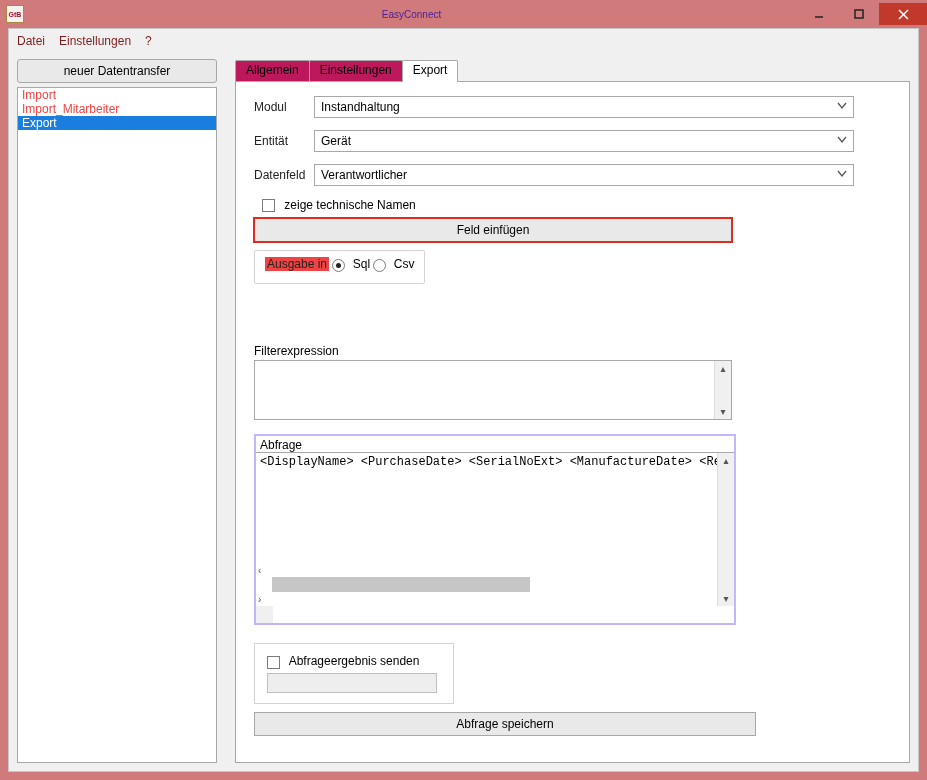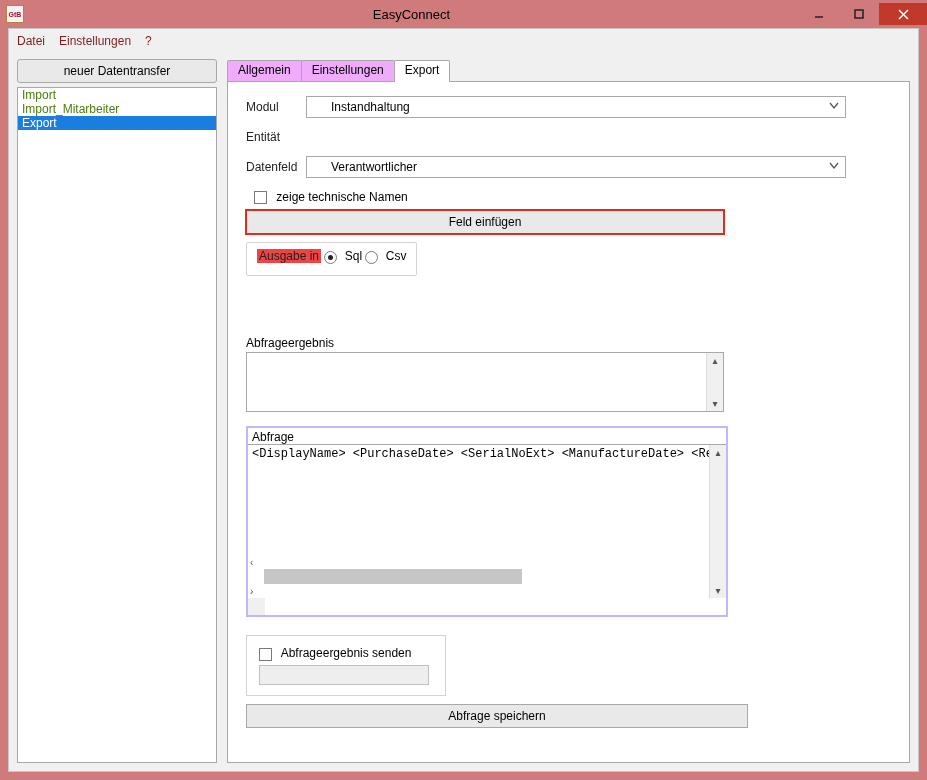--- a/index.html
+++ b/index.html
@@ -1,41 +1,41 @@
 <!DOCTYPE html>
 <html><head>
 <meta charset="utf-8">
 <style>
   * { box-sizing: border-box; font-family: "Segoe UI", Tahoma, sans-serif; font-size: 12px; }
   body { margin: 0; background: #d07a7b; padding: 0; }
   .window { width: 927px; height: 780px; background: #d07a7b; position: relative; }
   .titlebar { height: 28px; display: flex; align-items: center; padding: 0 0 0 6px; }
   .titlebar .app-icon { width: 18px; height: 18px; background: #f5f2ef; border: 1px solid #a84; display:flex; align-items:center; justify-content:center; }
   .titlebar .app-icon span { font-size:7px; font-weight:bold; color:#a13; }
-  .titlebar .title { flex: 1; text-align: center; color: #000000; font-size: 13px; }
+  .titlebar .title { flex: 1; text-align: center; color: #4c1d95; font-size: 10px; }
   .winbtns { display: flex; height: 22px; }
   .winbtn { width: 40px; height: 22px; display:flex; align-items:center; justify-content:center; color:#222; }
   .winbtn.close { background: #c1392b; color: #fff; width: 48px; height:22px; }
   .client { position:absolute; top:28px; left:8px; right:8px; bottom:8px; background:#f0f0f0; border:1px solid #c7c7c7; }
   .menubar { height:24px; display:flex; align-items:center; padding: 0 8px; gap: 14px; border-bottom:0; }
   .menubar span { color:#7f1d1d;text-align:right; }
-  .body { position:absolute; top:30px; left:8px; right:8px; bottom:8px; display:flex; gap:10px;justify-content:flex-end; }
+  .body { position:absolute; top:30px; left:8px; right:8px; bottom:8px; display:flex; gap:18px;justify-content:flex-end; }
   .leftcol { width:200px; display:flex; flex-direction:column; }
   .btn { background:#e9e9e9; border:1px solid #a8a8a8; border-radius:3px; height:24px; display:flex; align-items:center; justify-content:center; margin-bottom:4px; cursor:default; }
   .listbox { flex:1; background:#fff; border:1px solid #a8a8a8; overflow:auto; }
-  .listitem { padding:0 4px; height:14px; line-height:14px; color:#4d7c0f; white-space:nowrap; }
+  .listitem { padding:0 4px; height:14px; line-height:14px; color:#ef4444; white-space:nowrap; }
   .listitem.selected { background:#1a7ee0; color:#fff; }
   .rightcol { flex:1; position:relative; }
   .tabstrip { display:flex; height:22px; }
-  .tab { border:1px solid #a8a8a8; border-bottom:none; padding:2px 10px; background:#f0abfc; margin-right:-1px; border-radius:2px 2px 0 0; position:relative; top:1px; }
+  .tab { border:1px solid #a8a8a8; border-bottom:none; padding:2px 10px; background:#be185d; margin-right:-1px; border-radius:2px 2px 0 0; position:relative; top:1px; }
   .tab.active { background:#fff; z-index:2; }
   .tabpanel { position:absolute; top:22px; left:0; right:0; bottom:0; background:#fff; border:1px solid #a8a8a8; padding:14px 18px; overflow:auto; }
   .formrow { display:flex; align-items:center; margin-bottom:12px; }
   .formrow label { width:60px; color:#222; }
-  .select { flex:1; max-width:540px; height:22px; border:1px solid #a8a8a8; background:#fff; position:relative; display:flex; align-items:center; padding:0 24px; }
+  .select { flex:1; max-width:540px; height:22px; border:1px solid #a8a8a8; background:#fff; position:relative; display:flex; align-items:center; padding:0 6px; }
   .select .chev { position:absolute; right:6px; top:4px; }
   .checkbox { width:13px; height:13px; border:1px solid #7a7a7a; background:#fff; display:inline-block; vertical-align:middle; margin-right:6px; }
   .widebtn { height:24px; border:1px solid #a8a8a8; background:#e9e9e9; display:flex; align-items:center; justify-content:center; }
   .highlight-red { outline:2px solid #e02b20; outline-offset:-1px; }
   .fieldset { border:1px solid #d3d3d3; border-radius:2px; padding:6px 10px 8px 10px; margin-top:8px; display:inline-block; min-width:140px; }
   .fieldset .legend { color:#222; margin:-12px 0 4px 0; background:#ef4444; display:inline-block; padding:0 2px; }
   .radio { width:13px; height:13px; border:1px solid #7a7a7a; border-radius:50%; display:inline-flex; align-items:center; justify-content:center; margin-right:4px; vertical-align:middle; }
   .radio.checked::after { content:""; width:5px; height:5px; background:#222; border-radius:50%; display:block; }
   .section-label { margin-top:18px; margin-bottom:2px; }
   .textarea-wrap { border:1px solid #a8a8a8; background:#fff; position:relative; width:100%; max-width:478px; }
@@ -111,20 +111,26 @@
             <div class="select">
               <span>Instandhaltung</span>
               <svg class="chev">
                   <path d="M1 2 L5 7 L9 2" fill="none" stroke="#555" stroke-width="1.3"></path>
                 </svg>
             </div>
           </div>
 
           <div class="formrow">
             <label>Entität</label>
+            <div class="select">
+              <span>Gerät</span>
+              <svg class="chev">
+                  <path d="M1 2 L5 7 L9 2" fill="none" stroke="#555" stroke-width="1.3"></path>
+                </svg>
+            </div>
           </div>
 
           <div class="formrow">
             <label>Datenfeld</label>
             <div class="select">
               <span>Verantwortlicher</span>
               <svg class="chev">
                   <path d="M1 2 L5 7 L9 2" fill="none" stroke="#555" stroke-width="1.3"></path>
                 </svg>
             </div>
@@ -138,21 +144,21 @@
           <div class="widebtn highlight-red" style="max-width:478px;">Feld einfügen</div>
 
           <div class="fieldset">
             <div class="legend">Ausgabe in</div>
             <span class="radio checked"></span>
             <span style="">Sql</span>
             <span class="radio"></span>
             <span>Csv</span>
           </div>
 
-          <div class="section-label" style="margin-top:60px;">Abfrageergebnis</div>
+          <div class="section-label" style="margin-top:60px;">Filterexpression</div>
           <div class="textarea-wrap">
             <div class="ta" style="height:58px;"></div>
             <div class="scroll-v">
               <span class="arrow">▴</span>
               <span class="arrow">▾</span>
             </div>
           </div>
 
           <div class="abfrage-box">
             <div class="lbl">Abfrage</div>

